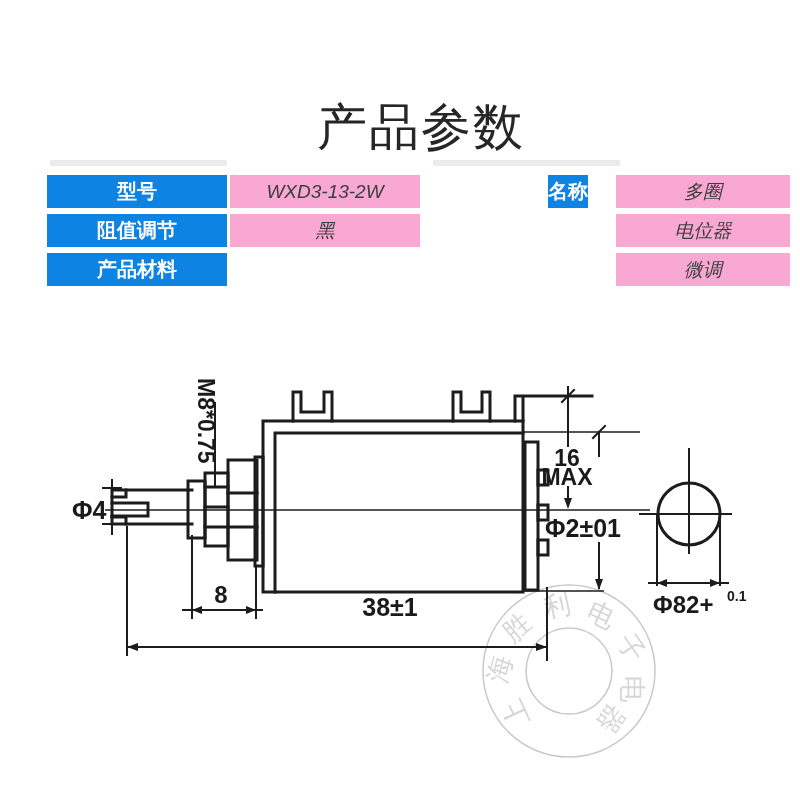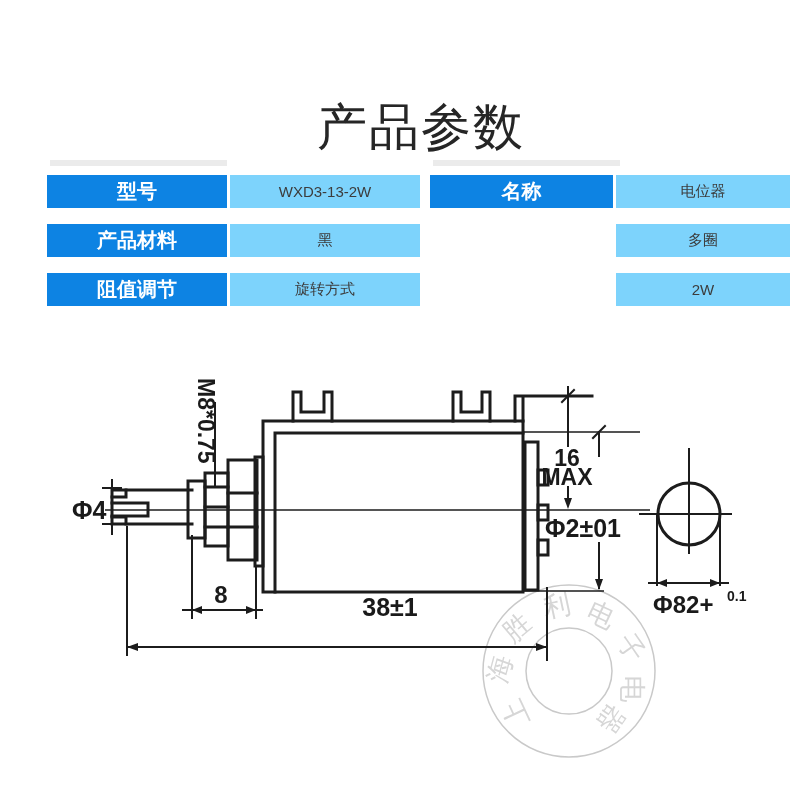--- a/index.html
+++ b/index.html
@@ -4,27 +4,27 @@
 <style>
   html,body{margin:0;padding:0;background:#fff;}
   .page{position:relative;width:800px;height:800px;background:#fff;overflow:hidden;
         font-family:"Liberation Sans",sans-serif;}
   .title{position:absolute;top:94px;left:0;width:800px;text-align:center;
          font-size:50px;font-weight:500;color:#262626;letter-spacing:2px;
          transform:translateX(21px);}
   .strip{position:absolute;height:6px;background:#ebebeb;}
   .strip.left{left:50px;top:160px;width:177px;}
   .strip.right{left:433px;top:160px;width:187px;}
-  .col{position:absolute;top:175px;display:flex;flex-direction:column;row-gap:16px;}
+  .col{position:absolute;top:175px;display:flex;flex-direction:column;row-gap:6px;}
   .col .cell{height:33px;display:flex;align-items:center;justify-content:center;}
   .col.labels .cell{background:#0d83e3;color:#fff;font-weight:700;font-size:20px;}
-  .col.values .cell{background:#7dd3fc;color:#3c3c3c;font-size:15px;}
+  .col.values .cell{background:#f9a8d4;color:#3c3c3c;font-size:19px;font-style:italic;}
   .col.l-lab{left:47px;width:180px;}
   .col.l-val{left:230px;width:190px;}
-  .col.r-lab{left:430px;width:183px;}
+  .col.r-lab{left:430px;width:158px;align-items:flex-end;}
   .col.r-val{left:616px;width:174px;}
   svg.diagram{position:absolute;left:0;top:0;}
   .o{stroke:#1c1c1c;stroke-width:3;fill:none;stroke-linecap:square;}
   .d{stroke:#1c1c1c;stroke-width:2;fill:none;stroke-linecap:square;}
   .thin{stroke:#1c1c1c;stroke-width:1.4;fill:none;}
   .arr{fill:#1c1c1c;stroke:none;}
   .dimtxt{fill:#1a1a1a;font-family:"Liberation Sans",sans-serif;font-weight:600;}
   .wm{stroke:#c9c9c9;stroke-width:1.5;fill:none;}
   .wmchar{fill:#d6d6d6;font-family:"Liberation Sans",sans-serif;font-size:27px;}
 </style>
@@ -33,38 +33,37 @@
 
 <div class="page">
 
   <div class="title">产品参数</div>
 
   <div class="strip left"></div>
   <div class="strip right"></div>
 
   <div class="col labels l-lab">
     <div class="cell">型号</div>
+    <div class="cell">阻值调节</div>
     <div class="cell">产品材料</div>
-    <div class="cell">阻值调节</div>
   </div>
 
   <div class="col values l-val">
     <div class="cell">WXD3-13-2W</div>
     <div class="cell">黑</div>
-    <div class="cell">旋转方式</div>
   </div>
 
   <div class="col labels r-lab">
     <div class="cell">名称</div>
   </div>
 
   <div class="col values r-val">
+    <div class="cell">多圈</div>
     <div class="cell">电位器</div>
-    <div class="cell">多圈</div>
-    <div class="cell">2W</div>
+    <div class="cell">微调</div>
   </div>
 
   <svg class="diagram" width="800" height="800" viewBox="0 0 800 800">
 
     <g>
       <circle class="wm" cx="569" cy="671" r="86"></circle>
       <circle class="wm" cx="569" cy="671" r="43"></circle>
       <text class="wmchar" text-anchor="middle" dominant-baseline="central" transform="translate(516,713) rotate(-115)">上</text>
       <text class="wmchar" text-anchor="middle" dominant-baseline="central" transform="translate(500,669) rotate(-75)">海</text>
       <text class="wmchar" text-anchor="middle" dominant-baseline="central" transform="translate(517,628) rotate(-40)">胜</text>

